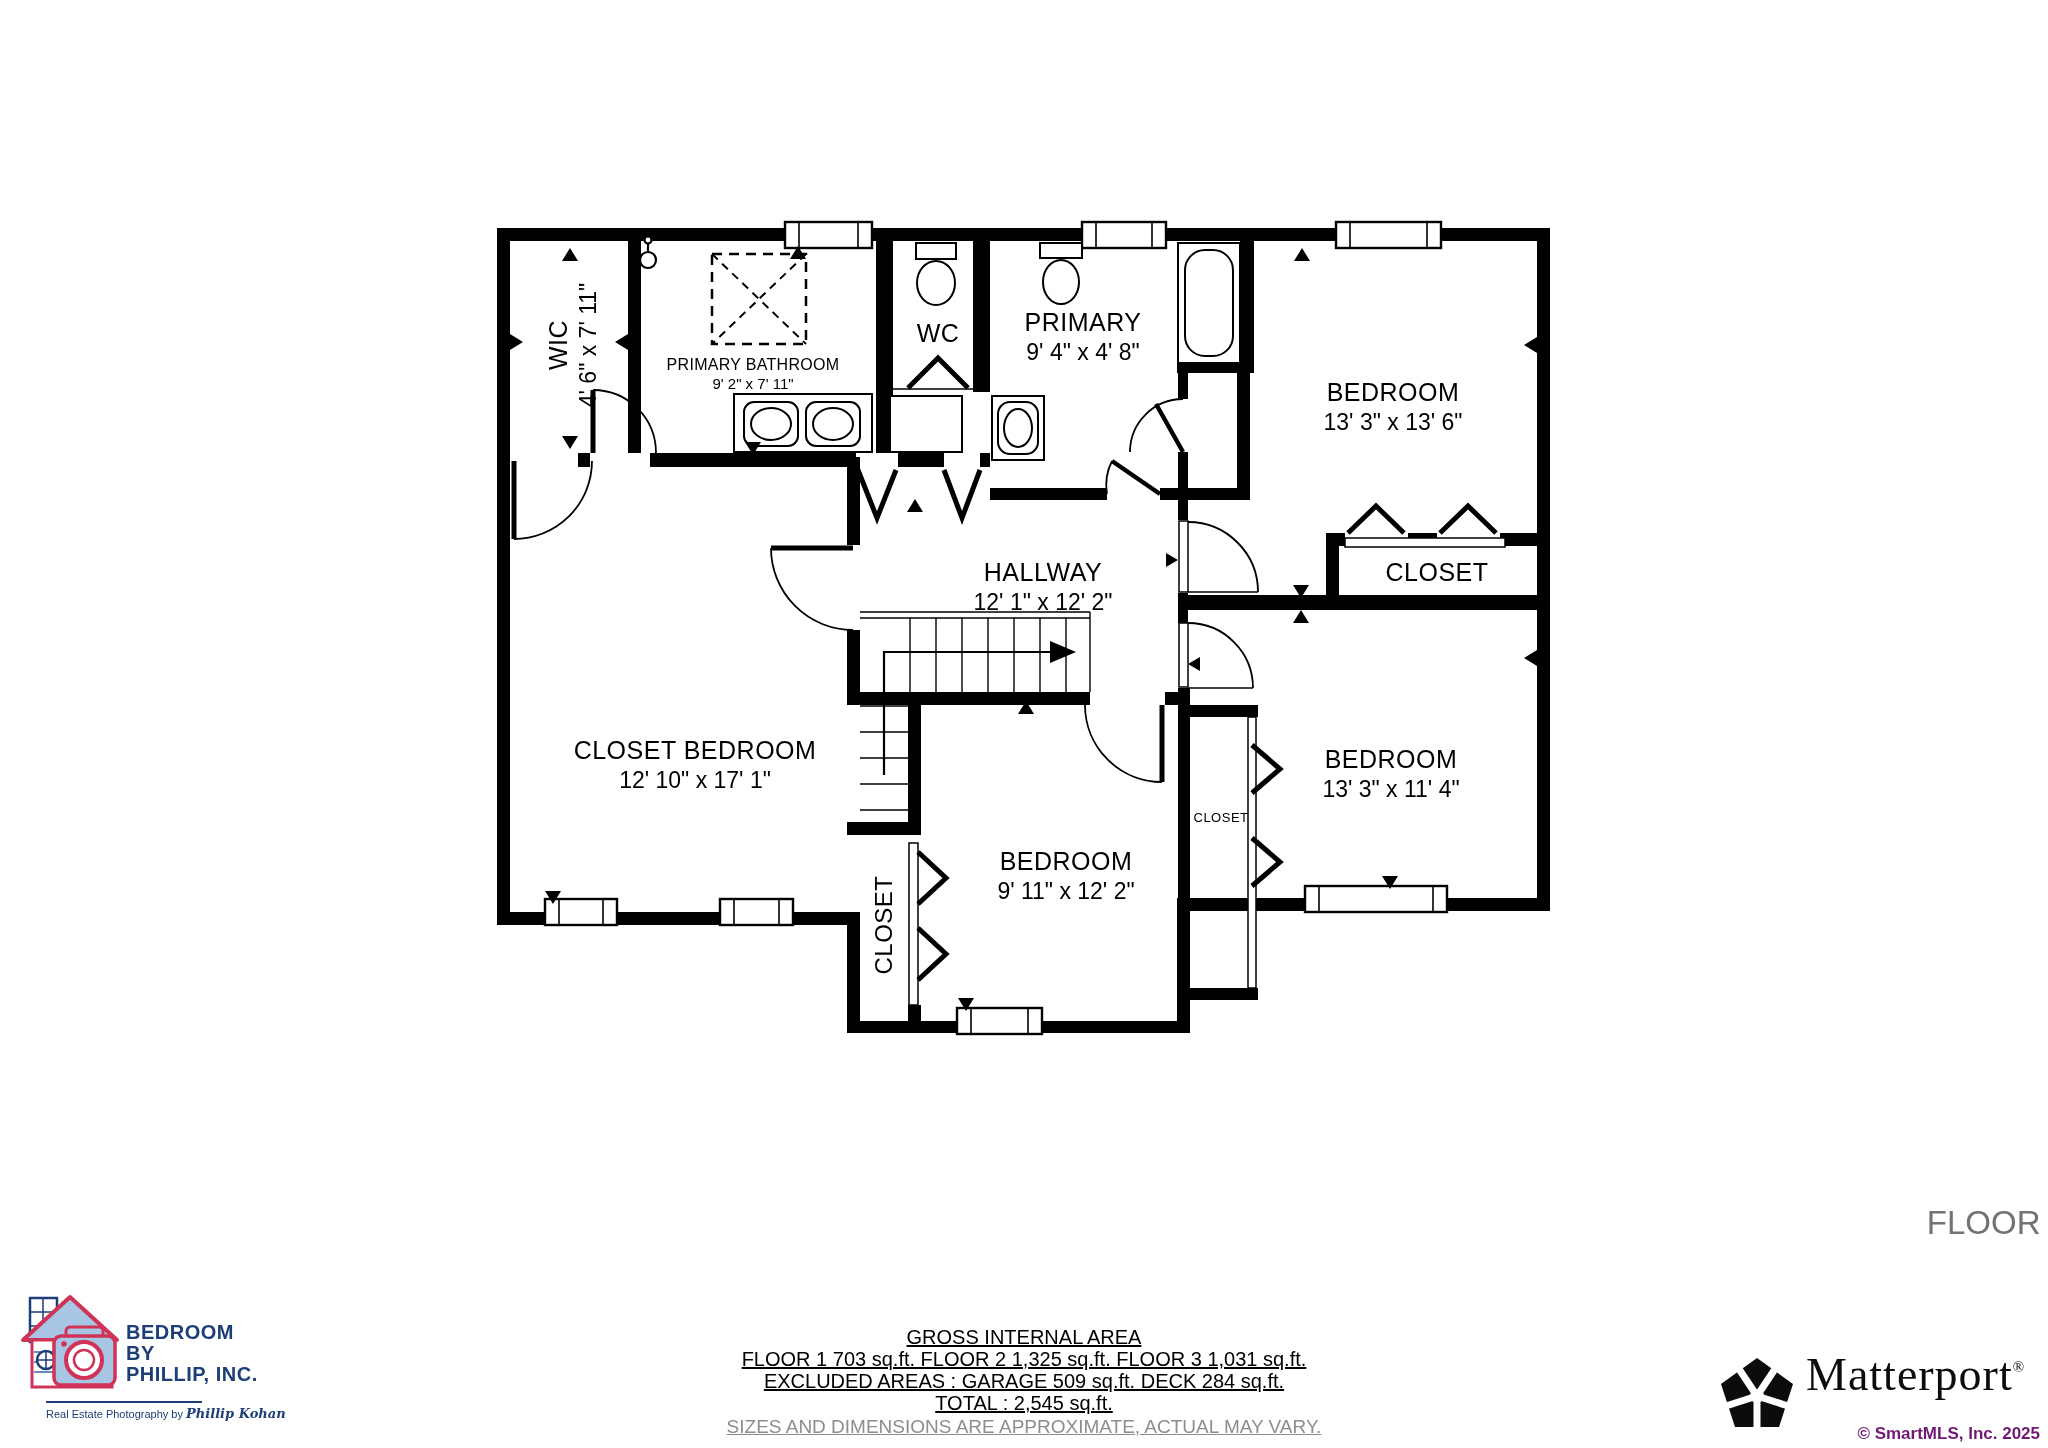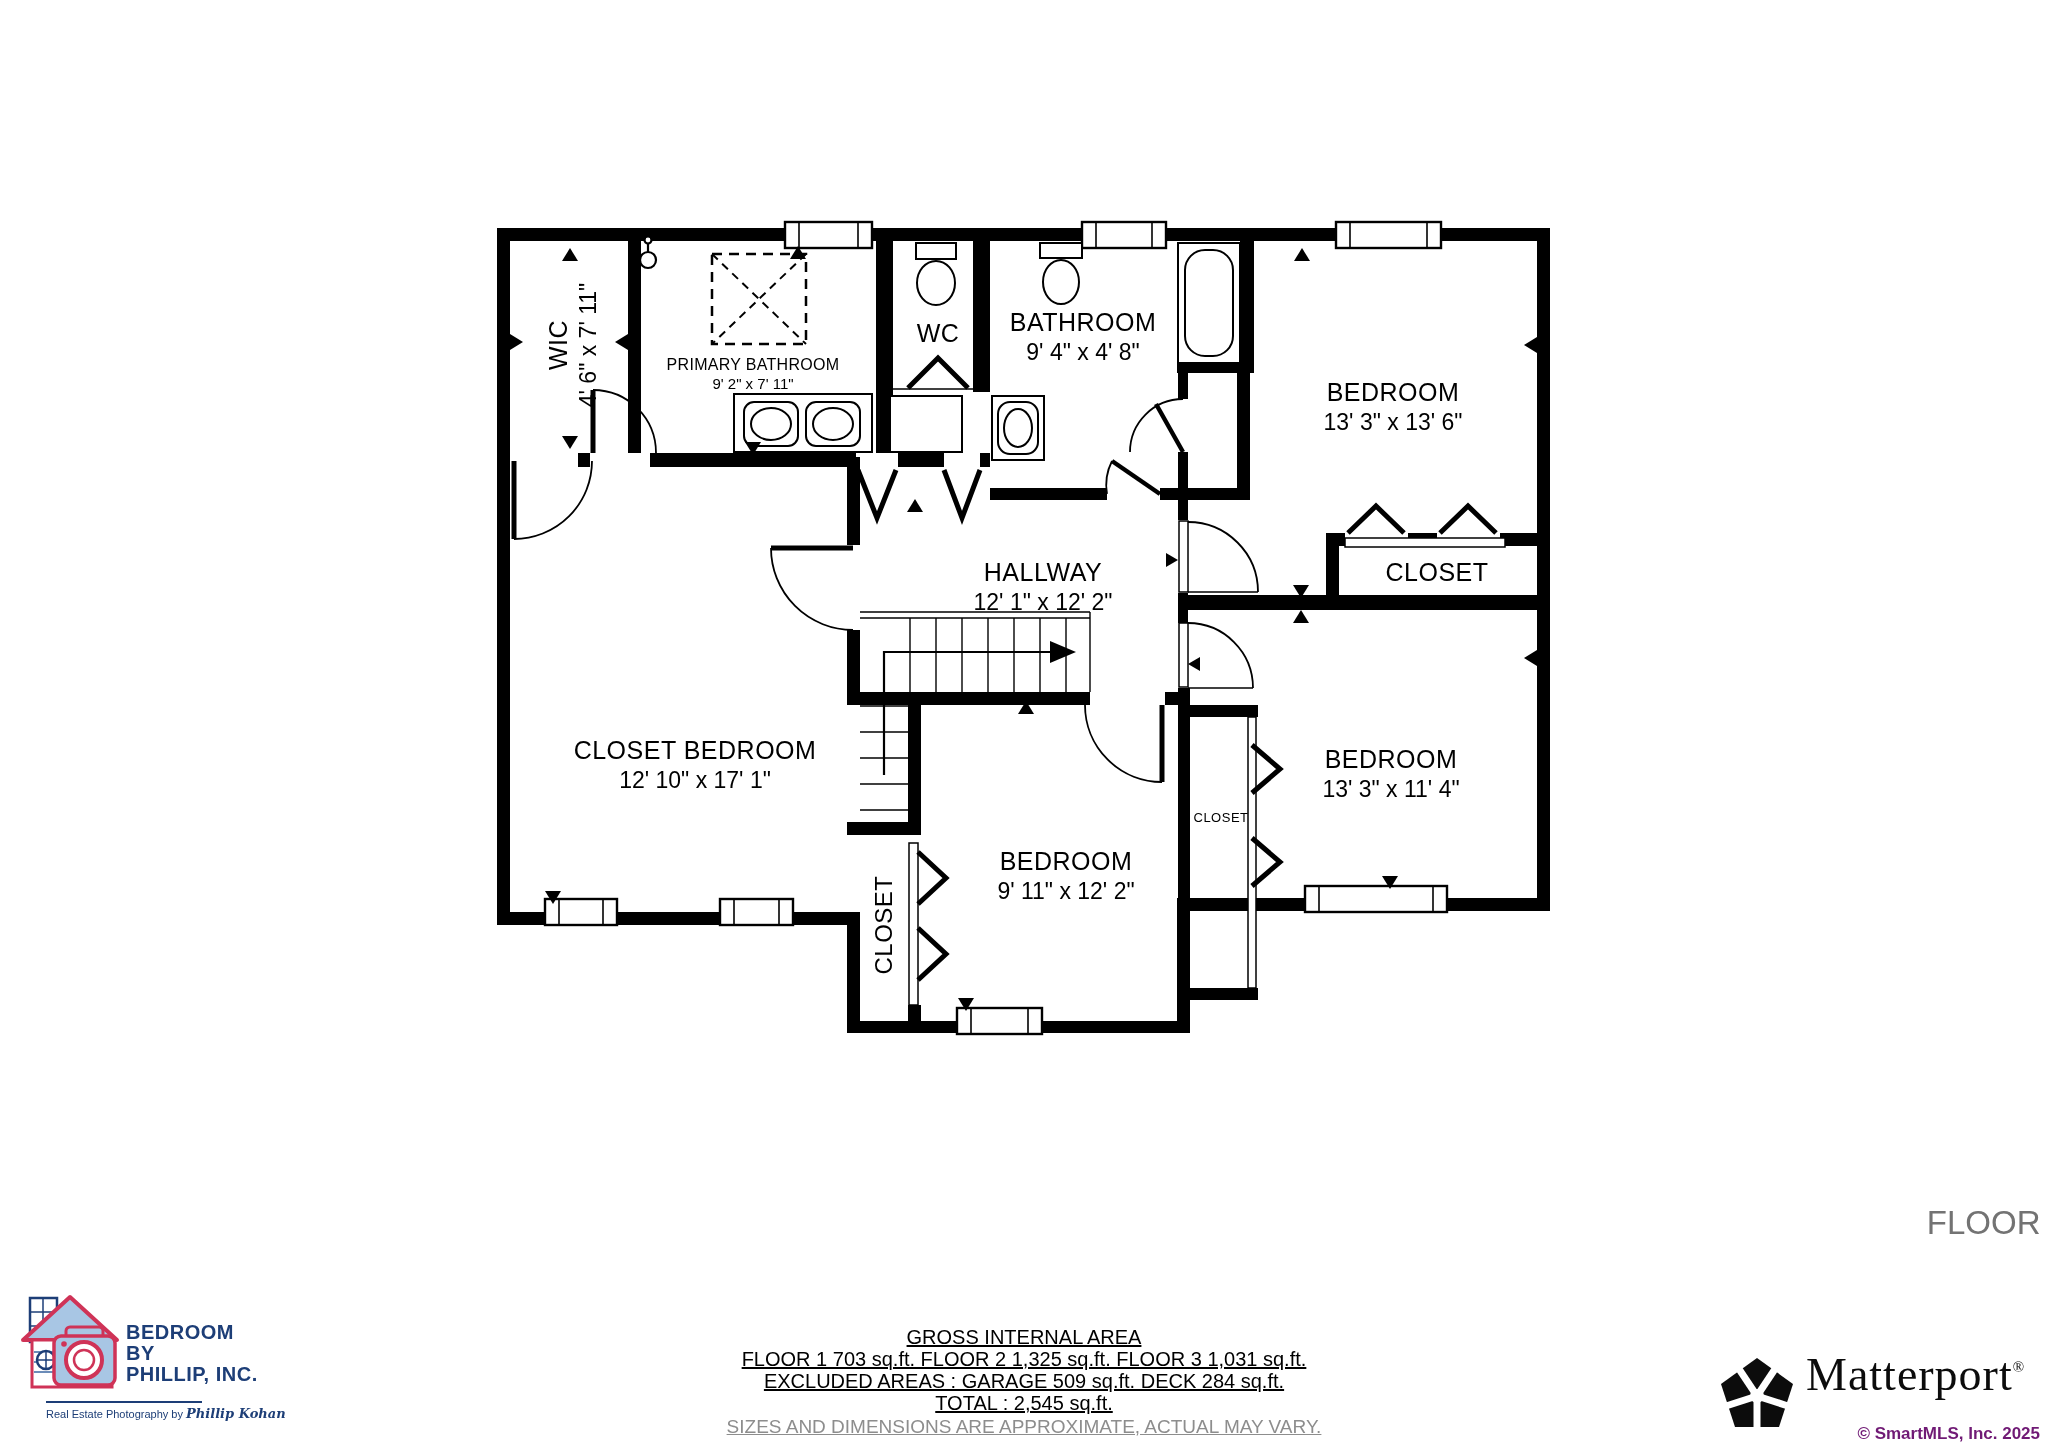--- a/index.html
+++ b/index.html
@@ -325,21 +325,21 @@
   <div class="lbl" style="left:753px;top:374px">
     <div class="small-name">PRIMARY BATHROOM</div>
     <div class="small-dims">9' 2" x 7' 11"</div>
   </div>
 
   <div class="lbl" style="left:938px;top:333px">
     <div class="room-name">WC</div>
   </div>
 
   <div class="lbl" style="left:1083px;top:336px">
-    <div class="room-name">BATHROOM</div>
+    <div class="room-name">PRIMARY</div>
     <div class="room-dims">9' 4" x 4' 8"</div>
   </div>
 
   <div class="lbl" style="left:1393px;top:406px">
     <div class="room-name">BEDROOM</div>
     <div class="room-dims">13' 3" x 13' 6"</div>
   </div>
 
   <div class="lbl" style="left:1043px;top:586px">
     <div class="room-name">HALLWAY</div>

